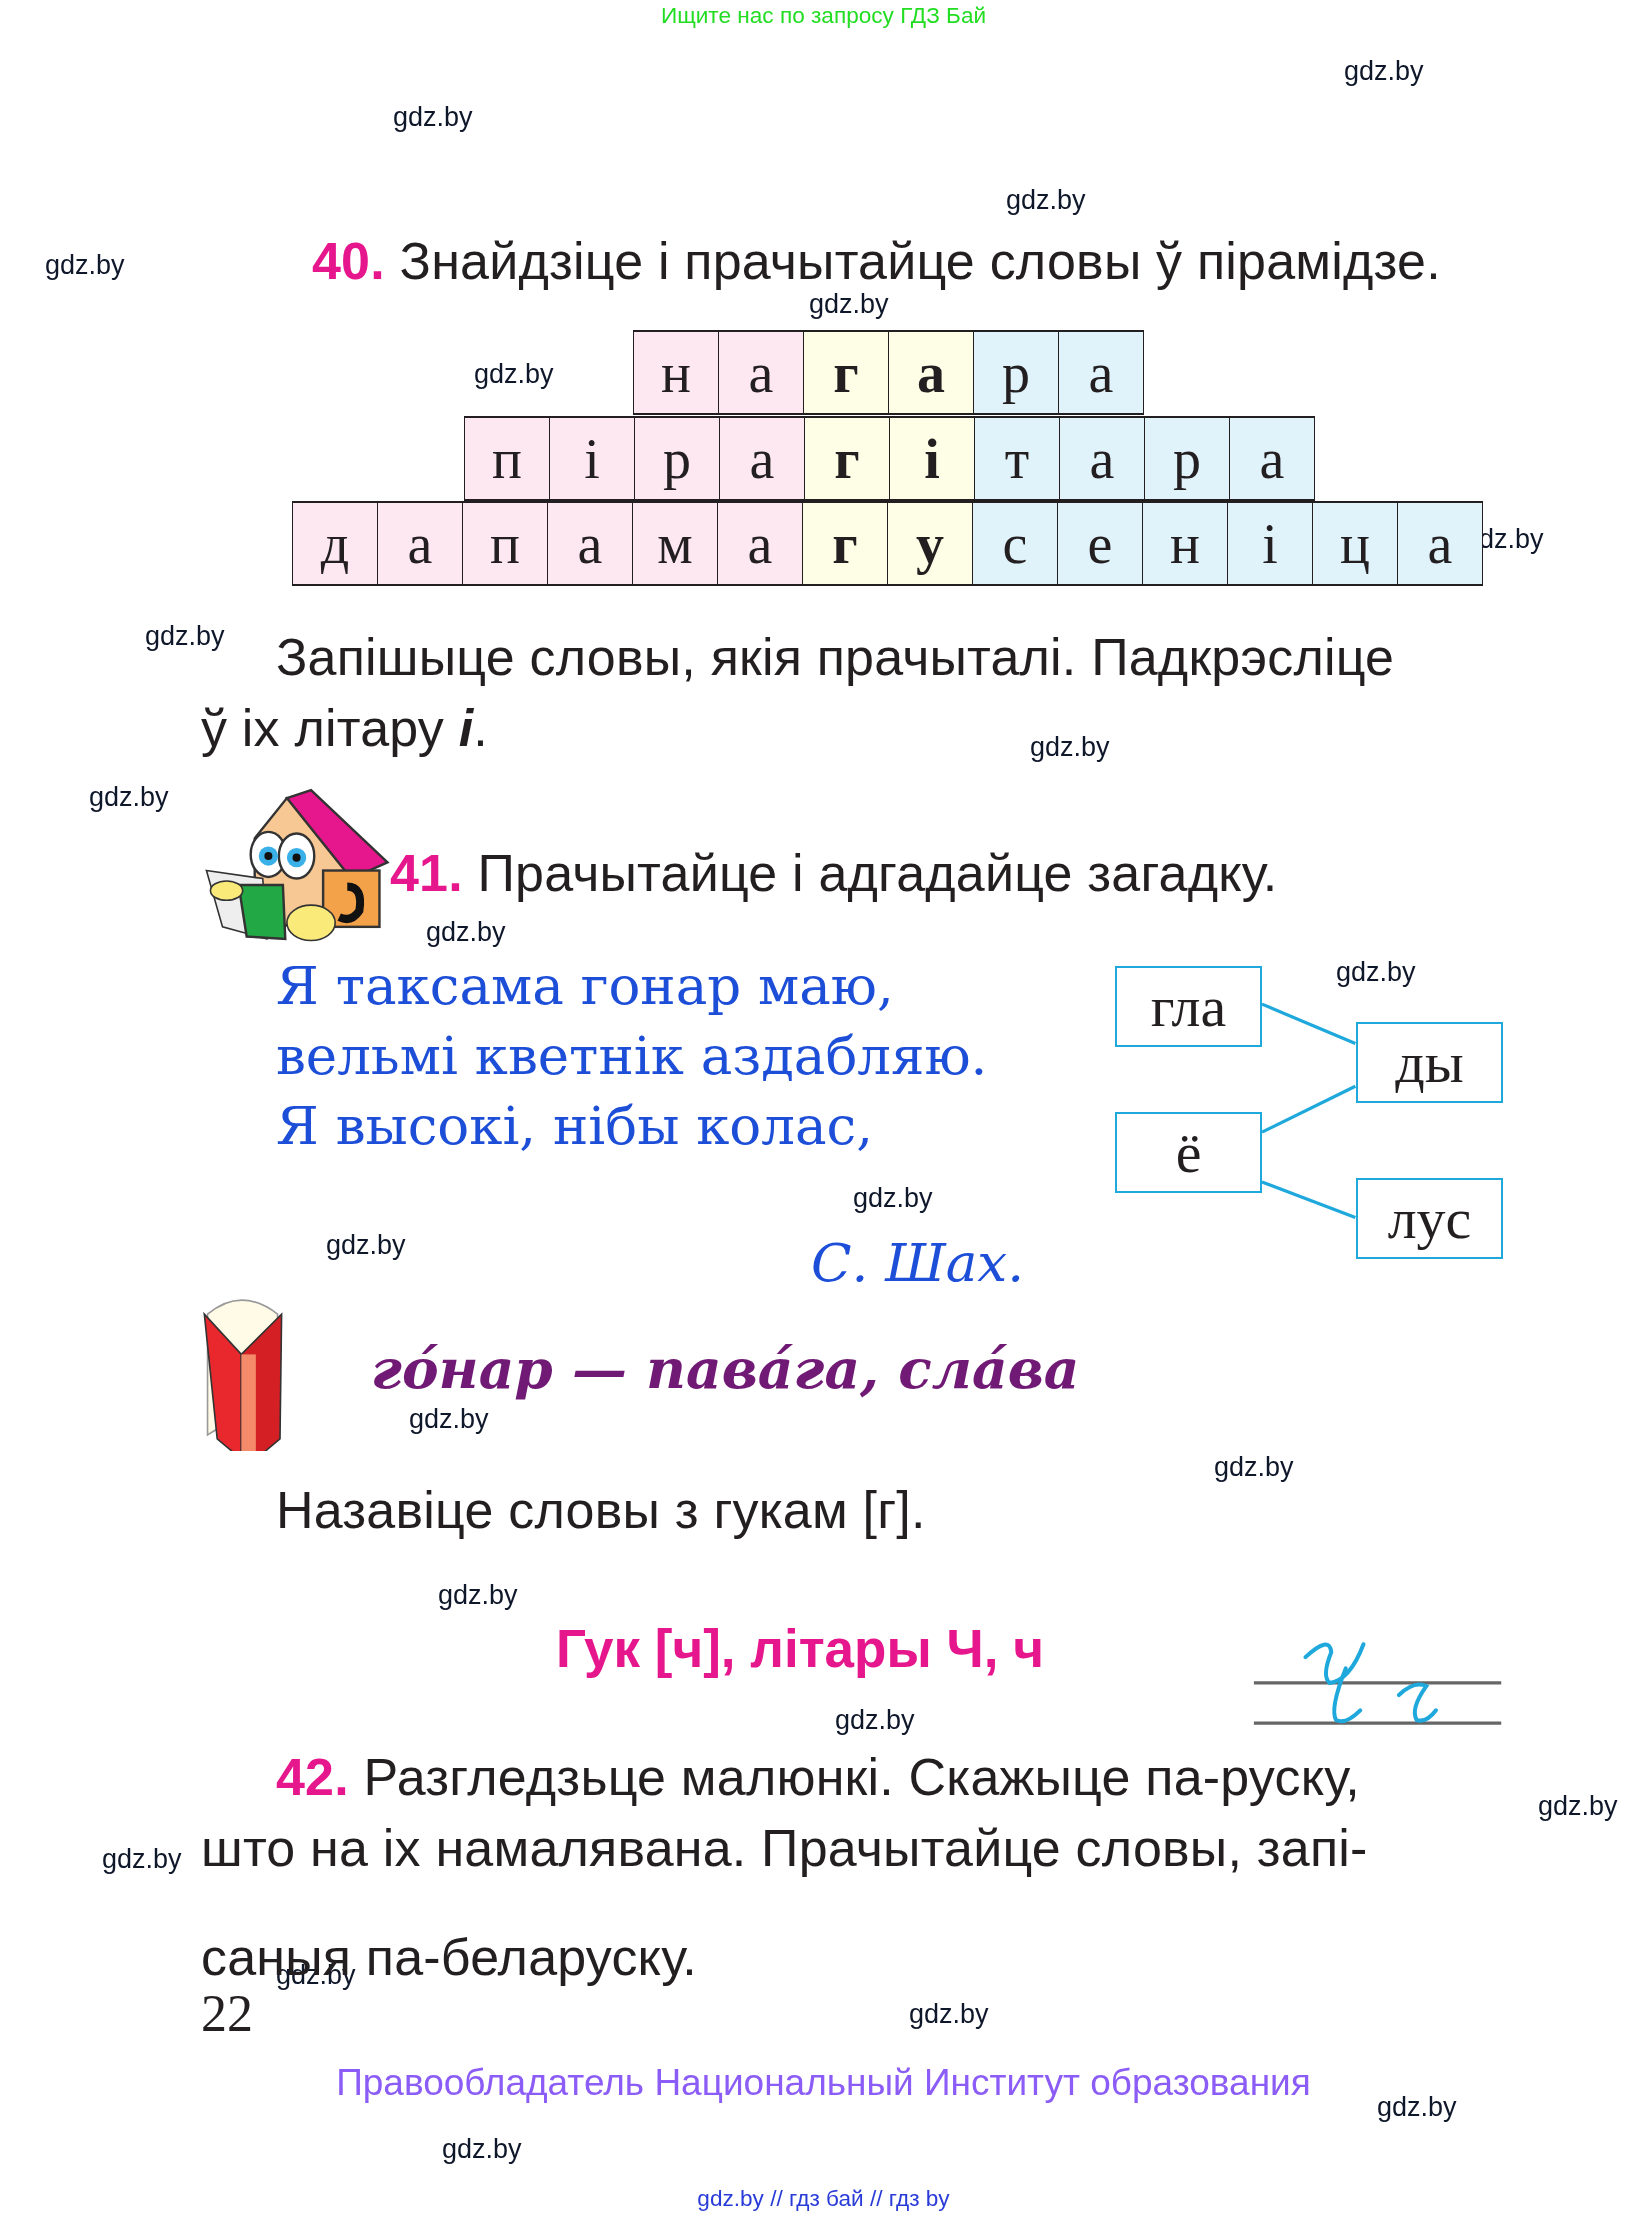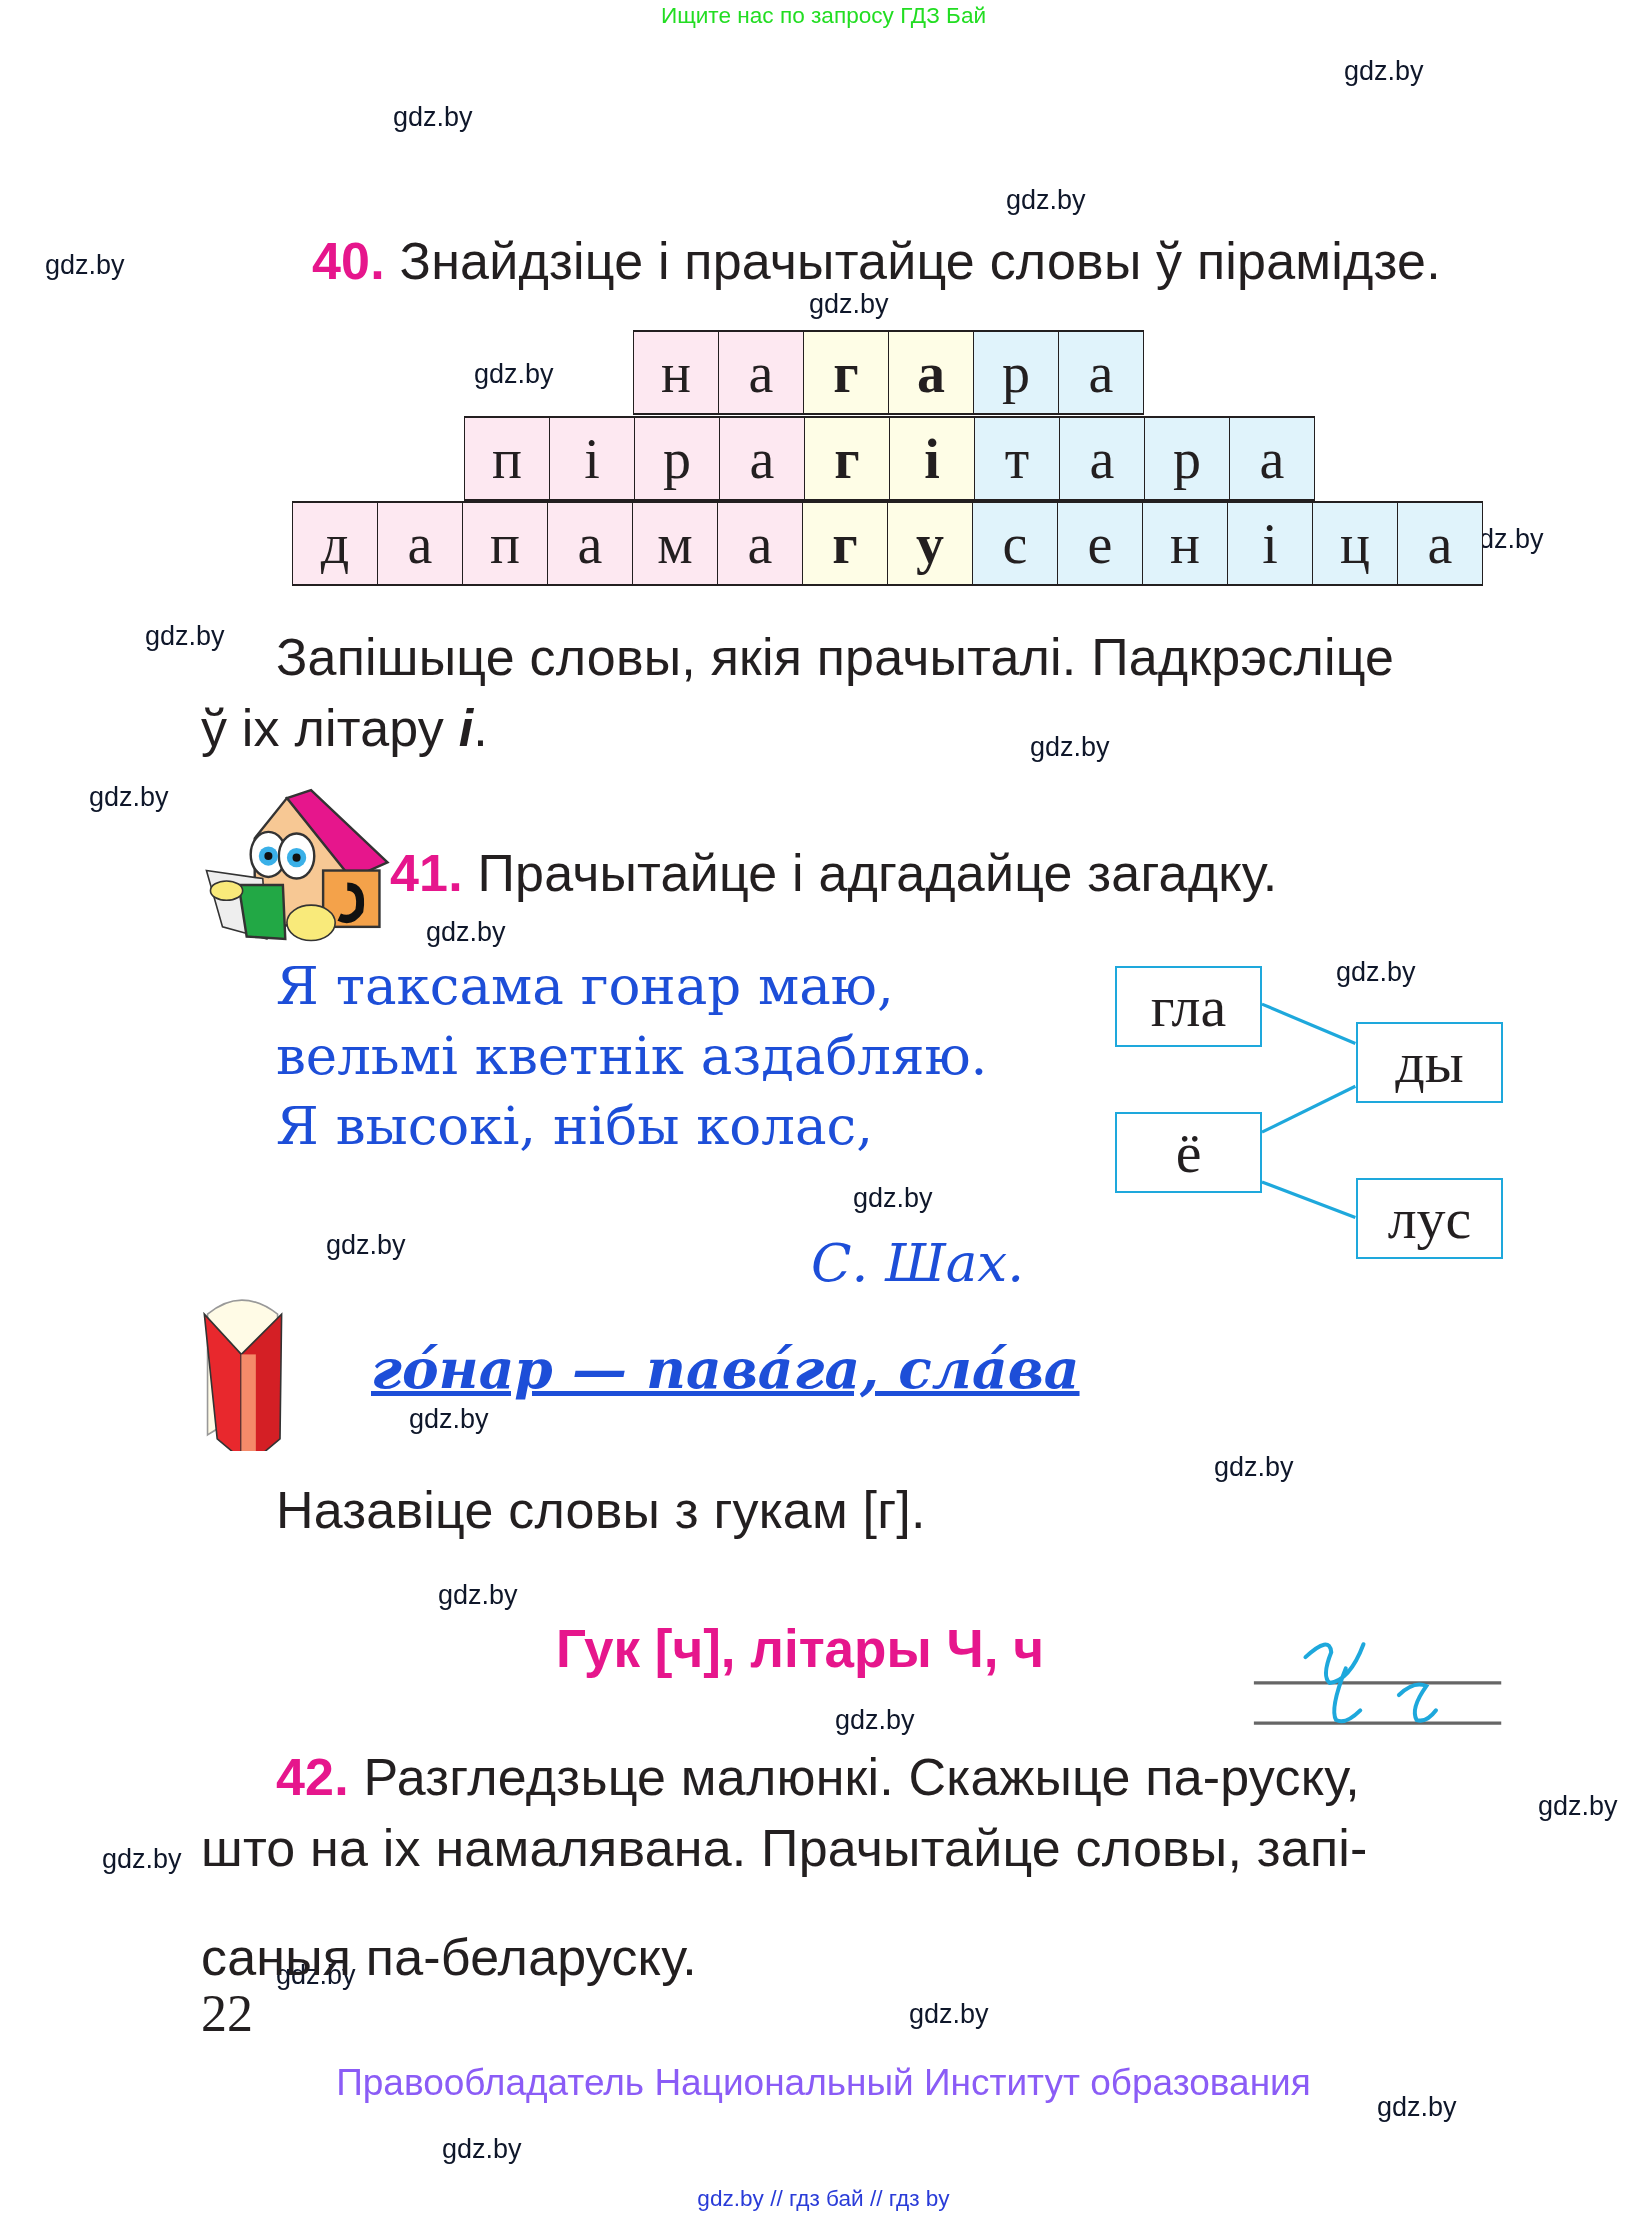--- a/index.html
+++ b/index.html
@@ -11,21 +11,21 @@
   .num { color:#e6168c; font-weight:bold; }
   .pyr-row { position:absolute; display:flex; border-top:2.4px solid #231f20; border-bottom:2.4px solid #231f20; border-left:1.6px solid #231f20; }
   .cell { width:84px; height:81px; border-right:1.6px solid #231f20; display:flex; align-items:center; justify-content:center; font-family:"Liberation Serif", serif; font-size:56px; color:#231f20; }
   .pink { background:#fde8f1; }
   .yellow { background:#fefde6; }
   .blue { background:#e0f3fb; }
   .bold { font-weight:bold; }
   .poem { position:absolute; font-family:"DejaVu Serif", serif; font-size:53px; line-height:70px; color:#1d4ed8; white-space:nowrap; }
   .syl { position:absolute; border:2.4px solid #1ea8dc; background:#fff; display:flex; align-items:center; justify-content:center; font-family:"Liberation Serif", serif; font-size:58px; color:#231f20; }
   .italic-serif { font-family:"DejaVu Serif", serif; font-style:italic; }
-  .gloss { position:absolute; font-family:"DejaVu Serif", serif; font-style:italic; font-weight:bold; font-size:55px; white-space:nowrap; color:#1d4ed8;text-decoration:underline; }
+  .gloss { position:absolute; font-family:"DejaVu Serif", serif; font-style:italic; font-weight:bold; font-size:55px; white-space:nowrap; color:#701a75; }
   .section-title { position:absolute; font-size:53px; font-weight:bold; color:#e6168c; white-space:nowrap; }
   .page-num { position:absolute; font-family:"Liberation Serif", serif; font-size:52px; color:#231f20; }
   .copyright { position:absolute; width:1647px; left:0; text-align:center; font-size:37px; color:#8b5cf6; }
   .footer-links { position:absolute; width:1647px; left:0; text-align:center; font-size:22.6px; color:#2a3cd8; }
 </style>
 </head>
 <body>
 
 <div class="top-banner">Ищите нас по запросу ГДЗ Бай</div>
 

